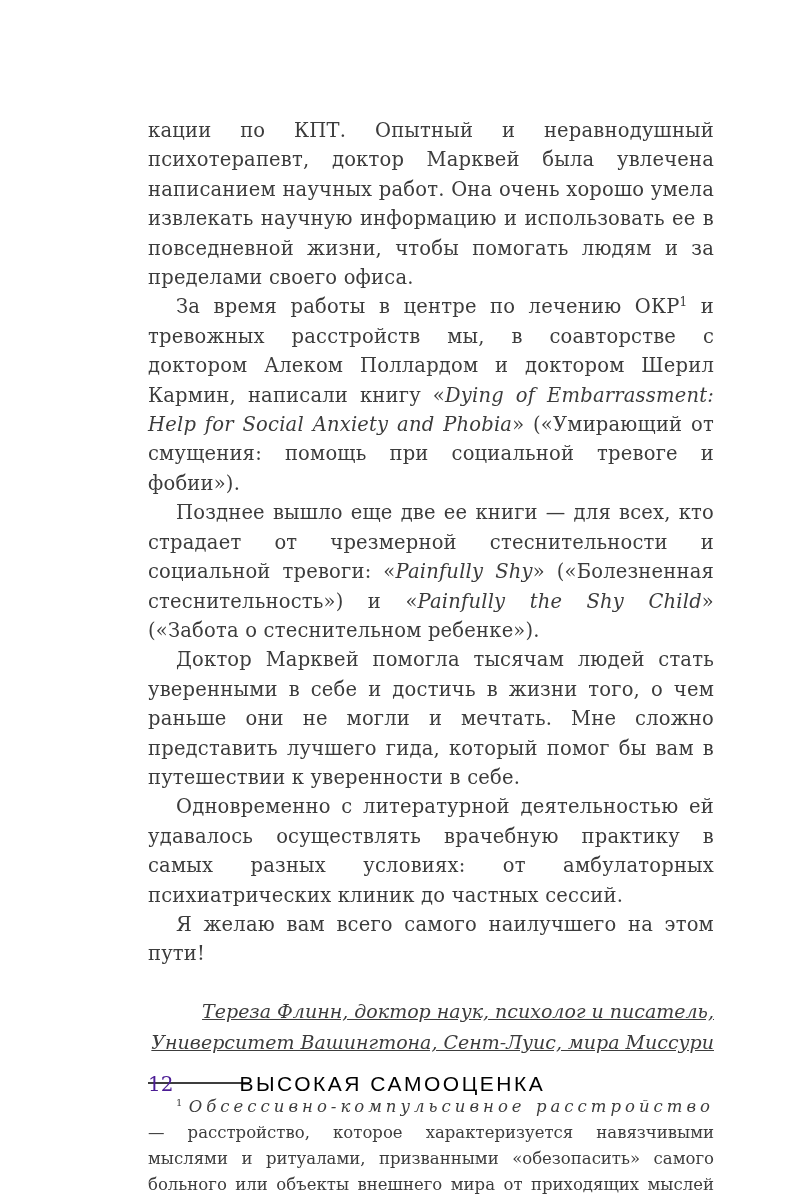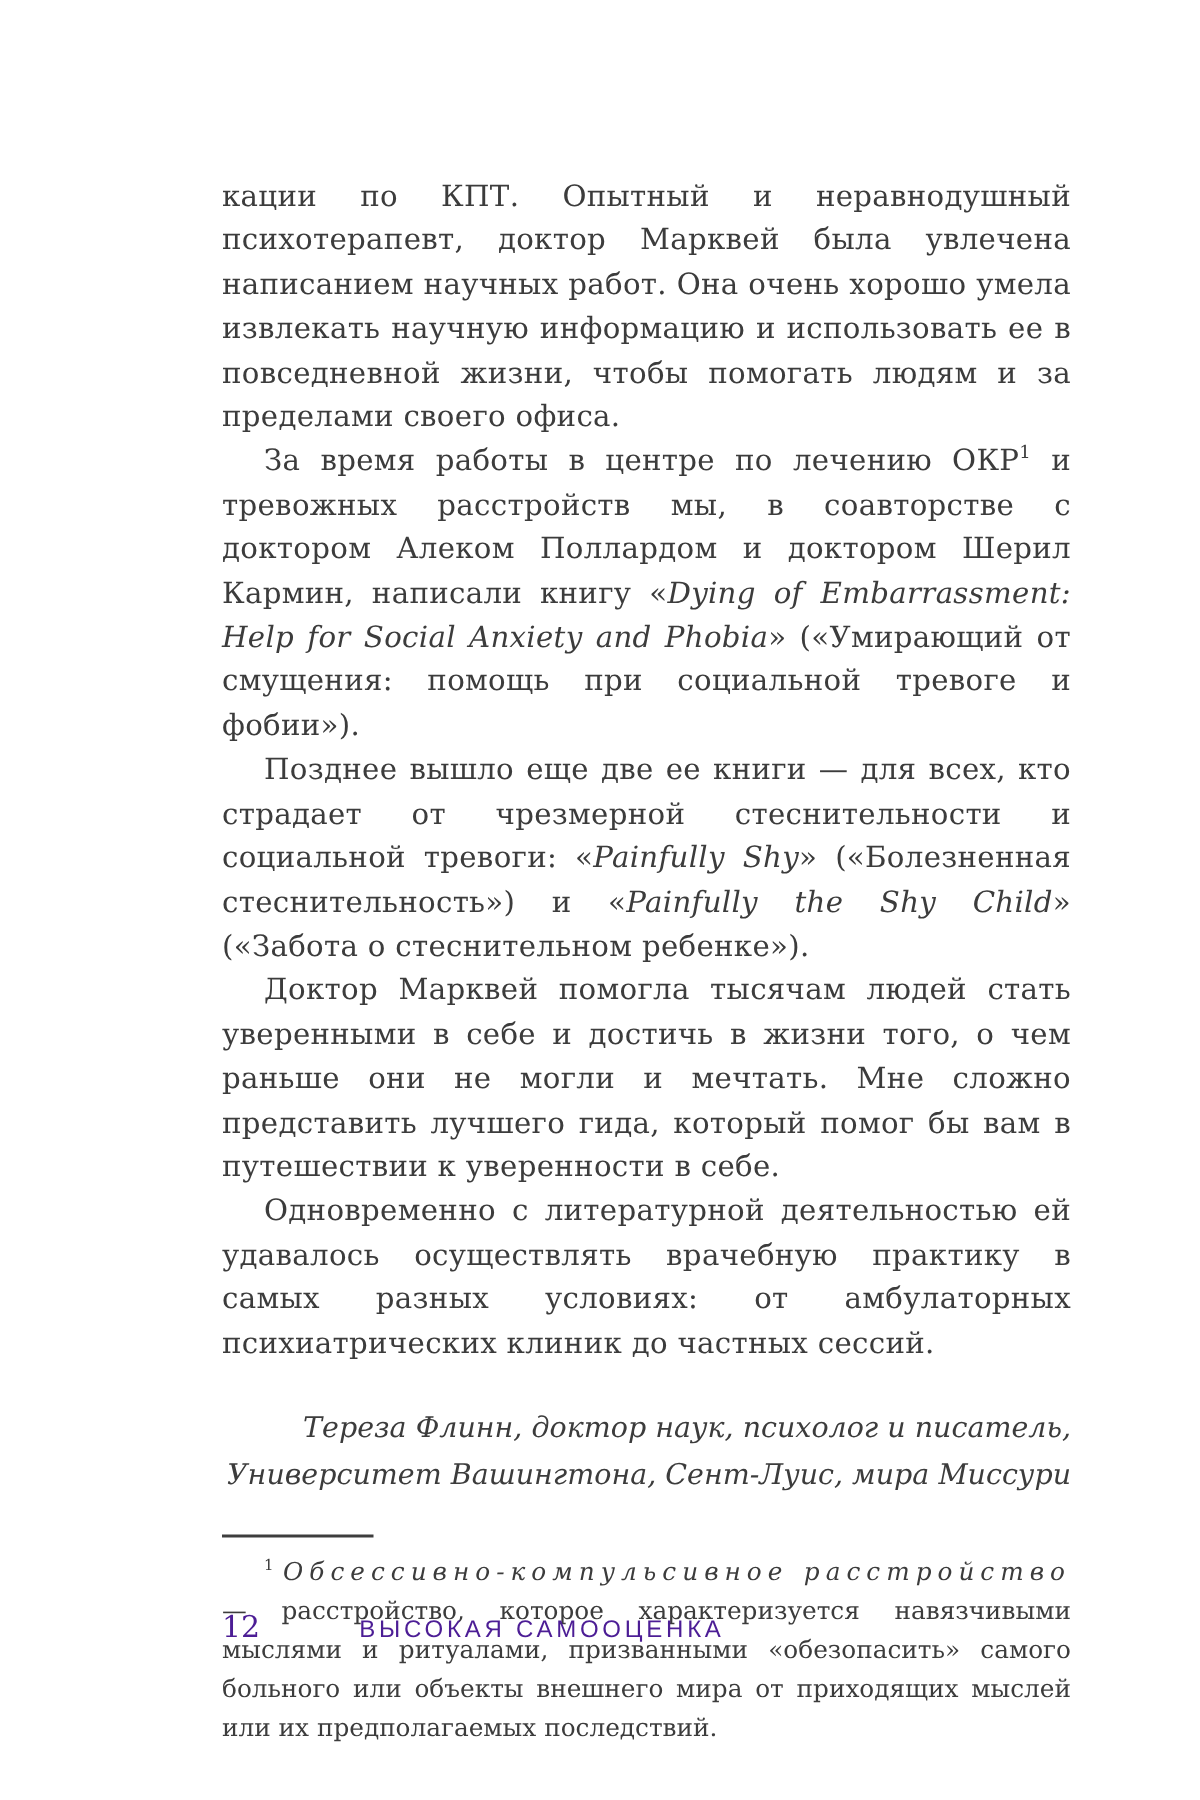--- a/index.html
+++ b/index.html
@@ -38,20 +38,21 @@
     line-height: 0;
   }
   .para i {
     font-style: italic;
   }
   .signature {
     margin-top: 27px;
     text-align: right;
     font-style: italic;
     color: #3c3c3c;
+    text-decoration: underline;
   }
   .signature-line {
     font-size: 19px;
     line-height: 31px;
   }
   .footnote {
     margin-top: 24px;
     color: #3c3c3c;
   }
   .footnote-rule {
@@ -85,39 +86,40 @@
     align-items: baseline;
   }
   .page-number {
     font-size: 20px;
     color: #4c1d95;
     font-family: "DejaVu Serif", serif;
   }
   .running-title {
     margin-left: 38px;
     font-family: "Liberation Sans", sans-serif;
-    font-size: 16px;
+    font-size: 21px;
     letter-spacing: 2.5px;
-    color: #4c1d95;
+    color: #000000;
     padding-left: 28px;
   }
 </style>
 </head>
 <body>
 
 <div class="page">
 
   <div class="text-column">
 
     <div>
         <p class="para"><span>кации по КПТ. Опытный и неравнодушный психотерапевт, доктор Марквей была увлечена написанием научных работ. Она очень хорошо умела извлекать научную информацию и использовать ее в повседневной жизни, чтобы помогать людям и за пределами своего офиса.</span></p>
         <p class="para indent"><span>За время работы в центре по лечению ОКР</span><sup>1</sup><span> и тревожных расстройств мы, в соавторстве с доктором Алеком Поллардом и доктором Шерил Кармин, написали книгу «</span><i>Dying of Embarrassment: Help for Social Anxiety and Phobia</i><span>» («Умирающий от смущения: помощь при социальной тревоге и фобии»).</span></p>
         <p class="para indent"><span>Позднее вышло еще две ее книги — для всех, кто страдает от чрезмерной стеснительности и социальной тревоги: «</span><i>Painfully Shy</i><span>» («Болезненная стеснительность») и «</span><i>Painfully the Shy Child</i><span>» («Забота о стеснительном ребенке»).</span></p>
         <p class="para indent"><span>Доктор Марквей помогла тысячам людей стать уверенными в себе и достичь в жизни того, о чем раньше они не могли и мечтать. Мне сложно представить лучшего гида, который помог бы вам в путешествии к уверенности в себе.</span></p>
         <p class="para indent"><span>Одновременно с литературной деятельностью ей удавалось осуществлять врачебную практику в самых разных условиях: от амбулаторных психиатрических клиник до частных сессий.</span></p>
+        <p class="para indent"><span>Я желаю вам всего самого наилучшего на этом пути!</span></p>
       </div>
 
     <div class="signature">
         <div class="signature-line">Тереза Флинн, доктор наук, психолог и писатель,</div>
         <div class="signature-line">Университет Вашингтона, Сент-Луис, мира Миссури</div>
       </div>
 
     <div class="footnote">
       <hr class="footnote-rule">
       <p class="footnote-para"><sup>1</sup> <span class="footnote-spaced">Обсессивно-компульсивное расстройство</span><span> — расстройство, которое характеризуется навязчивыми мыслями и ритуалами, призванными «обезопасить» самого больного или объекты внешнего мира от приходящих мыслей или их предполагаемых последствий.</span></p>

